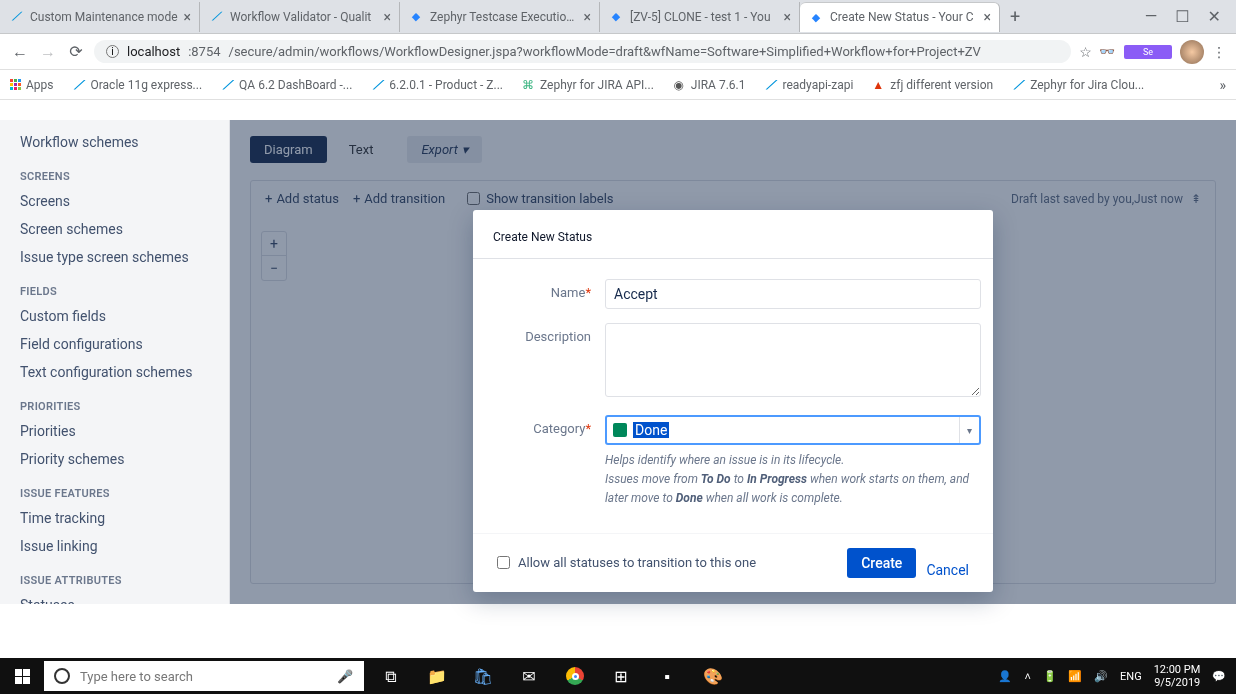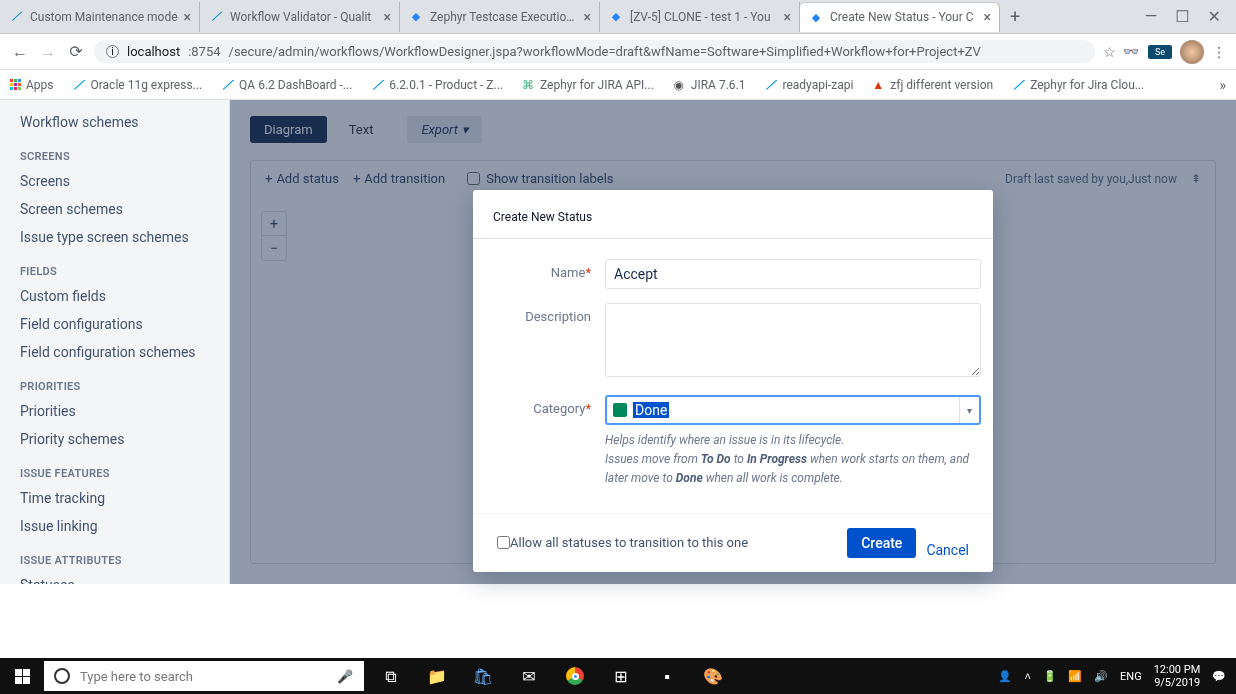--- a/index.html
+++ b/index.html
@@ -31,38 +31,38 @@
 .apps-icon span:nth-child(2) { background: #4caf50; }
 .apps-icon span:nth-child(3) { background: #2196f3; }
 .apps-icon span:nth-child(4) { background: #ffc107; }
 .apps-icon span:nth-child(5) { background: #9c27b0; }
 .apps-icon span:nth-child(6) { background: #ff5722; }
 .apps-icon span:nth-child(7) { background: #00bcd4; }
 .apps-icon span:nth-child(8) { background: #e91e63; }
 .apps-icon span:nth-child(9) { background: #8bc34a; }
 
 
-.page { display: flex; height: 484px; position: relative; }
+.page { display: flex; height: 484px; position: relative; margin-top: 20px; }
 .sidebar { width: 230px; background: #f4f5f7; padding: 8px 0; overflow-y: auto; border-right: 1px solid #dfe1e6; }
 .sb-link { padding: 6px 20px; font-size: 14px; color: #42526e; cursor: pointer; }
 .sb-header { padding: 14px 20px 4px; font-size: 11px; color: #6b778c; font-weight: 600; letter-spacing: 0.3px; }
 
 .content { flex: 1; background: #fff; position: relative; }
 .view-tabs { display: flex; align-items: center; padding: 16px 20px; gap: 8px; }
 .vt { padding: 6px 14px; font-size: 13px; border-radius: 3px; cursor: pointer; text-align: center; }
 .vt-active { background: #253858; color: #fff; }
 .vt-norm { color: #404040; }
 .vt-export { background: #ecedf0; color: #344563; margin-left: 12px; display: flex; align-items: center; gap: 4px; font-style: italic; }
 
 .overlay { position: absolute; inset: 0; background: rgba(9, 30, 66, 0.45); }
 .canvas-area { position: absolute; top: 60px; left: 20px; right: 20px; bottom: 20px; border: 1px solid #dfe1e6; border-radius: 3px; background: #fff; }
 .canvas-toolbar { display: flex; align-items: center; padding: 10px 14px; gap: 14px; font-size: 13px; color: #42526e; }
 .ct-btn { display: flex; align-items: center; gap: 4px; cursor: pointer; }
 .ct-check { display: flex; align-items: center; gap: 6px; margin-left: 8px; }
-.ct-status { margin-left: auto; color: #6b778c; font-size: 12px; display: flex; align-items: center; gap: 14px; }
+.ct-status { margin-left: auto; color: #6b778c; font-size: 12px; display: flex; align-items: center; gap: 8px; }
 .zoom-ctrl { position: absolute; top: 50px; left: 10px; display: flex; flex-direction: column; border: 1px solid #dfe1e6; border-radius: 3px; background: #fff; }
 .zoom-ctrl div { width: 24px; height: 24px; display: flex; align-items: center; justify-content: center; color: #42526e; border-bottom: 1px solid #dfe1e6; cursor: pointer; font-size: 14px; }
 
 .node-done { position: absolute; bottom: 90px; left: 50%; transform: translateX(-50%); background: #00875a; color: #fff; padding: 4px 10px; border-radius: 3px; font-size: 11px; font-weight: 600; }
 .node-ip { position: absolute; bottom: 40px; left: 50%; transform: translateX(-50%); display: flex; align-items: center; gap: 8px; }
 .node-ip-box { background: #0052cc; color: #fff; padding: 6px 14px; border-radius: 3px; font-size: 11px; font-weight: 600; }
 .node-all { background: #42526e; color: #fff; padding: 3px 7px; border-radius: 3px; font-size: 10px; font-weight: 600; }
 .arrow-line { width: 20px; height: 1px; background: #6b778c; position: relative; }
 .arrow-line::before { content: "◄"; position: absolute; left: -6px; top: -7px; font-size: 10px; color: #6b778c; }
 
@@ -77,21 +77,21 @@
 .text-input { width: 100%; padding: 6px 8px; border: 1px solid #dfe1e6; border-radius: 3px; font-size: 14px; color: #172b4d; }
 .textarea { width: 100%; height: 74px; padding: 6px 8px; border: 1px solid #dfe1e6; border-radius: 3px; resize: both; }
 .select { width: 100%; display: flex; align-items: center; padding: 5px 6px; border: 2px solid #4c9aff; border-radius: 3px; position: relative; cursor: pointer; }
 .sel-swatch { width: 14px; height: 14px; background: #00875a; border-radius: 2px; margin-right: 6px; }
 .sel-text { background: #0052cc; color: #fff; padding: 0 2px; font-size: 14px; }
 .sel-dd { position: absolute; right: 0; top: 0; bottom: 0; width: 20px; border-left: 1px solid #dfe1e6; display: flex; align-items: center; justify-content: center; color: #6b778c; font-size: 10px; }
 .help-text { font-size: 12px; color: #6b778c; line-height: 1.6; margin-top: 6px; font-style: italic; }
 .help-text b { color: #505f79; }
 
 .modal-ftr { display: flex; align-items: center; padding: 14px 24px; border-top: 1px solid #f4f5f7; }
-.ftr-check { display: flex; align-items: center; font-size: 13px; color: #42526e; }
+.ftr-check { display: flex; align-items: center; gap: 8px; font-size: 13px; color: #42526e; }
 .ftr-actions { margin-left: auto; display: flex; gap: 10px; align-items: flex-end; }
 .btn-primary { background: #0052cc; color: #fff; padding: 7px 14px; border: none; border-radius: 3px; font-size: 14px; font-weight: 500; cursor: pointer; }
 .btn-link { color: #0052cc; font-size: 14px; cursor: pointer; }
 
 
 .taskbar { position: absolute; bottom: 0; left: 0; right: 0; height: 36px; background: #101010; display: flex; align-items: center; color: #fff; }
 .tb-start { width: 44px; height: 36px; display: flex; align-items: center; justify-content: center; }
 .win-logo { display: grid; grid-template-columns: 7px 7px; grid-template-rows: 7px 7px; gap: 1px; }
 .win-logo span { background: #fff; }
 .tb-search { display: flex; align-items: center; background: #fff; width: 320px; height: 30px; margin: 3px 0; border-radius: 0; color: #777; padding: 0 10px; gap: 10px; font-size: 13px; }
@@ -147,21 +147,21 @@
   <span class="nav-btn" style="opacity:.4">→</span>
   <span class="nav-btn">⟳</span>
   <div class="url-area">
     <span style="border:1px solid #777;border-radius:50%;width:13px;height:13px;display:flex;align-items:center;justify-content:center;font-size:10px;">i</span>
     <span class="url-host">localhost</span>
       <span class="url-path">:8754</span>
       <span class="url-path">/secure/admin/workflows/WorkflowDesigner.jspa?workflowMode=draft&amp;wfName=Software+Simplified+Workflow+for+Project+ZV</span>
   </div>
   <span class="addr-icon">☆</span>
   <span class="addr-icon" style="font-size:13px">👓</span>
-  <span class="addr-icon" style="background:#0c4a6e;color:#fff;font-size:9px;padding:2px 7px;border-radius:2px;">Se</span>
+  <span class="addr-icon" style="background:#8b5cf6;color:#fff;font-size:9px;padding:2px 19px;border-radius:2px;">Se</span>
   <span class="avatar"></span>
   <span class="addr-icon">⋮</span>
 </div>
 
 <div class="bookmarks">
   <div class="bm-item">
     <div class="apps-icon">
         <span></span>
         <span></span>
         <span></span>
@@ -212,21 +212,21 @@
 <div class="page">
   <div class="sidebar">
     <div class="sb-link">Workflow schemes</div>
     <div class="sb-header">SCREENS</div>
     <div class="sb-link">Screens</div>
     <div class="sb-link">Screen schemes</div>
     <div class="sb-link">Issue type screen schemes</div>
     <div class="sb-header">FIELDS</div>
     <div class="sb-link">Custom fields</div>
     <div class="sb-link">Field configurations</div>
-    <div class="sb-link">Field configuration schemes</div>
+    <div class="sb-link">Text configuration schemes</div>
     <div class="sb-header">PRIORITIES</div>
     <div class="sb-link">Priorities</div>
     <div class="sb-link">Priority schemes</div>
     <div class="sb-header">ISSUE FEATURES</div>
     <div class="sb-link">Time tracking</div>
     <div class="sb-link">Issue linking</div>
     <div class="sb-header">ISSUE ATTRIBUTES</div>
     <div class="sb-link">Statuses</div>
     <div class="sb-link">Resolutions</div>
   </div>

